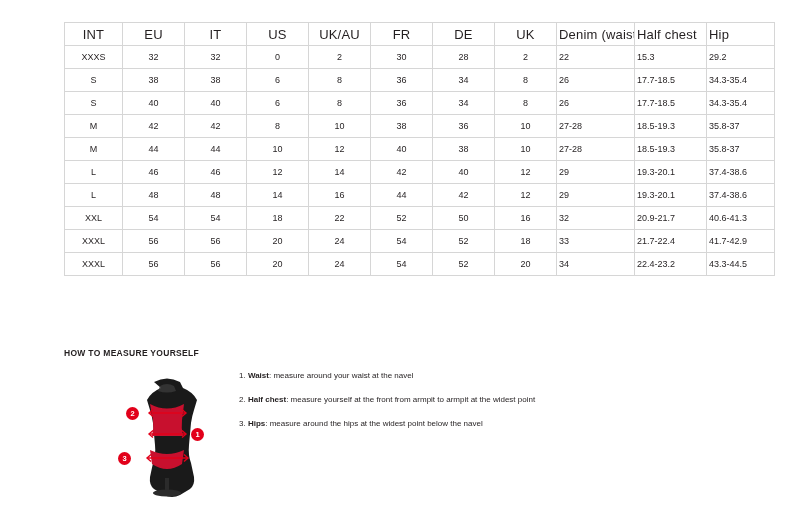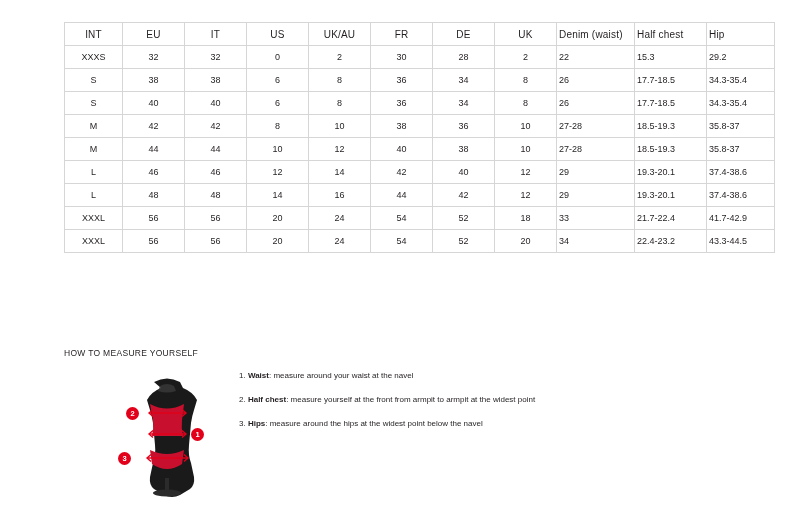--- a/index.html
+++ b/index.html
@@ -40,21 +40,21 @@
     text-align: center;
     vertical-align: middle;
     font-size: 9px;
     font-weight: normal;
     color: #231f20;
     padding: 0 2px;
     white-space: nowrap;
     overflow: hidden;
   }
   table.size-table th {
-    font-size: 10px;
+    font-size: 13px;
     letter-spacing: .2px;
   }
   
   table.size-table col.c0 { width: 58px; }
   table.size-table col.c1 { width: 62px; }
   table.size-table col.c2 { width: 62px; }
   table.size-table col.c3 { width: 62px; }
   table.size-table col.c4 { width: 62px; }
   table.size-table col.c5 { width: 62px; }
   table.size-table col.c6 { width: 62px; }
@@ -70,21 +70,21 @@
 
   
   .measure-section {
     position: absolute;
     left: 64px;
     top: 348px;
     width: 670px;
   }
   .measure-title {
     font-size: 8.5px;
-    font-weight: normal;
+    font-weight: bold;
     letter-spacing: .3px;
     color: #231f20;
     margin: 0 0 10px 0;
   }
   .measure-body {
     position: relative;
     display: block;
   }
   .figure-box {
     position: absolute;
@@ -246,20 +246,33 @@
             <td>14</td>
             <td>16</td>
             <td>44</td>
             <td>42</td>
             <td>12</td>
             <td class="left-pad">29</td>
             <td class="left-pad">19.3-20.1</td>
             <td class="left-pad">37.4-38.6</td>
           </tr>
           <tr>
+            <td>XXL</td>
+            <td>54</td>
+            <td>54</td>
+            <td>18</td>
+            <td>22</td>
+            <td>52</td>
+            <td>50</td>
+            <td>16</td>
+            <td class="left-pad">32</td>
+            <td class="left-pad">20.9-21.7</td>
+            <td class="left-pad">40.6-41.3</td>
+          </tr>
+          <tr>
             <td>XXXL</td>
             <td>56</td>
             <td>56</td>
             <td>20</td>
             <td>24</td>
             <td>54</td>
             <td>52</td>
             <td>18</td>
             <td class="left-pad">33</td>
             <td class="left-pad">21.7-22.4</td>

